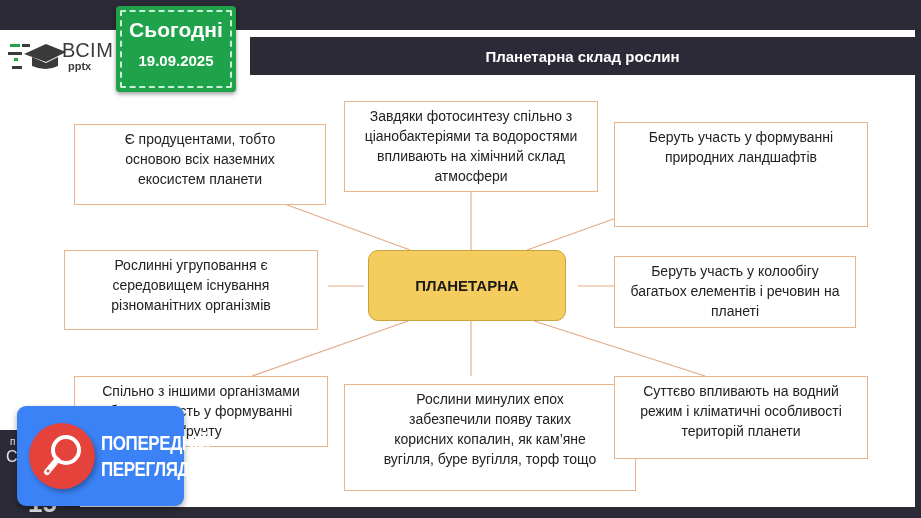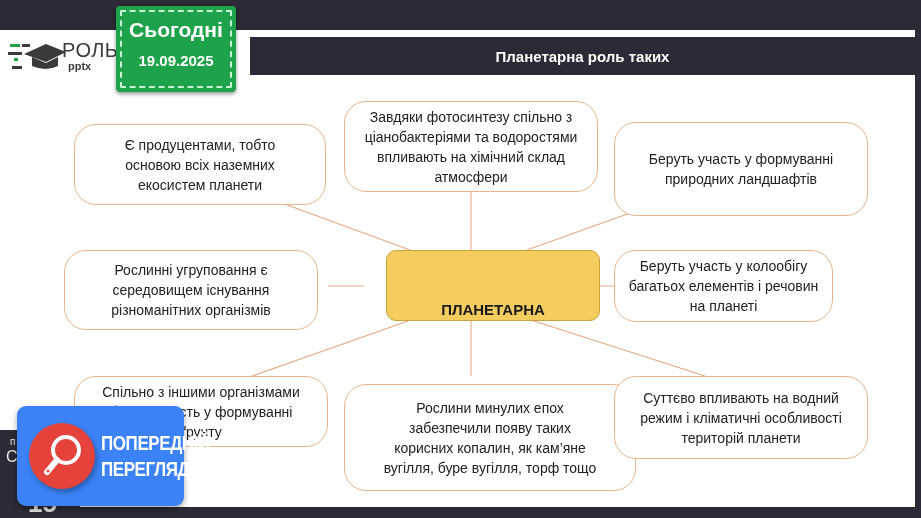--- a/index.html
+++ b/index.html
@@ -12,53 +12,53 @@
   .logo{position:absolute;left:8px;top:38px;width:110px;height:40px;}
   .logo-text{position:absolute;left:62px;top:39px;color:#3a3a3a;font-size:20px;letter-spacing:0.5px;}
   .logo-sub{position:absolute;left:68px;top:60px;color:#3a3a3a;font-size:11px;font-weight:bold;}
   .date-badge{position:absolute;left:116px;top:6px;width:120px;height:86px;background:#1fa34a;border-radius:4px;box-shadow:0 2px 4px rgba(0,0,0,0.4);}
   .date-inner{position:absolute;left:4px;top:4px;right:4px;bottom:4px;border:2px dashed #c9f0d4;border-radius:2px;}
   .date-label{position:absolute;left:0;right:0;top:12px;text-align:center;color:#fff;font-size:21px;font-weight:bold;}
   .date-value{position:absolute;left:0;right:0;top:46px;text-align:center;color:#fff;font-size:15px;font-weight:bold;}
   .title-bar{position:absolute;left:250px;top:37px;width:665px;height:38px;background:#2b2a36;display:flex;align-items:center;justify-content:center;}
   .title-text{color:#fff;font-size:15px;font-weight:bold;}
   svg.lines{position:absolute;left:0;top:0;}
-  .box{position:absolute;background:#fff;border:1.2px solid #e8b58c;border-radius:22px;display:flex;align-items:center;justify-content:center;text-align:center;color:#222;font-size:14px;line-height:20px;box-sizing:border-box;padding:4px 8px;}
-  .center{position:absolute;left:386px;top:250px;width:214px;height:71px;background:#f5cd5e;border:1px solid #c8a23c;border-radius:10px;display:flex;align-items:flex-end;justify-content:center;text-align:center;color:#1a1a1a;font-size:15px;font-weight:bold;line-height:21px;box-sizing:border-box;}
+  .box{position:absolute;background:#fff;border:1.2px solid #e8b58c;border-radius:0;display:flex;align-items:flex-start;justify-content:center;text-align:center;color:#222;font-size:14px;line-height:20px;box-sizing:border-box;padding:4px 8px;}
+  .center{position:absolute;left:368px;top:250px;width:198px;height:71px;background:#f5cd5e;border:1px solid #c8a23c;border-radius:10px;display:flex;align-items:center;justify-content:center;text-align:center;color:#1a1a1a;font-size:15px;font-weight:bold;line-height:21px;box-sizing:border-box;}
   .preview{position:absolute;left:17px;top:406px;width:167px;height:100px;background:#3b82f6;border-radius:9px;box-shadow:0 3px 6px rgba(0,0,0,0.35);}
   .preview-circle{position:absolute;left:12px;top:17px;width:66px;height:66px;border-radius:50%;background:#e6423c;box-shadow:2px 3px 5px rgba(0,0,0,0.3);}
   .preview-text{position:absolute;left:84px;top:24px;color:#fff;font-size:20px;font-weight:bold;line-height:26px;letter-spacing:-0.5px;transform:scaleX(0.85);transform-origin:left;}
 </style>
 </head>
 <body>
 
 <div class="slide"></div>
 
 <div class="logo">
   <svg width="60" height="40" viewBox="0 0 60 40">
     <rect x="2" y="6" width="10" height="3" fill="#1fa34a"></rect>
     <rect x="14" y="6" width="8" height="3" fill="#3a3a3a"></rect>
     <rect x="0" y="14" width="14" height="3" fill="#3a3a3a"></rect>
     <rect x="6" y="20" width="4" height="3" fill="#1fa34a"></rect>
     <rect x="4" y="28" width="10" height="3" fill="#3a3a3a"></rect>
     <polygon points="16,16 38,6 58,14 38,24" fill="#3a3a3a"></polygon>
     <path d="M24,19 L24,28 Q38,34 50,28 L50,19 L38,25 Z" fill="#3a3a3a"></path>
   </svg>
 </div>
-<div class="logo-text">РОЛЬ</div>
+<div class="logo-text">ВСІМ</div>
 <div class="logo-sub">pptx</div>
 
 <div class="date-badge">
   <div class="date-inner"></div>
   <div class="date-label">Сьогодні</div>
   <div class="date-value">19.09.2025</div>
 </div>
 
 <div class="title-bar">
-  <span class="title-text">Планетарна роль таких</span>
+  <span class="title-text">Планетарна склад рослин</span>
 </div>
 
 <svg class="lines" width="921" height="518">
   <g stroke="#e3a983" stroke-width="1.1" fill="none">
     <line x1="471" y1="192" x2="471" y2="250"></line>
     <line x1="471" y1="321" x2="471" y2="376"></line>
     <line x1="328" y1="286" x2="364" y2="286"></line>
     <line x1="578" y1="286" x2="614" y2="286"></line>
     <line x1="260" y1="195" x2="410" y2="250"></line>
     <line x1="658" y1="203" x2="527" y2="250"></line>
@@ -66,27 +66,27 @@
     <line x1="534" y1="321" x2="705" y2="376"></line>
   </g>
 </svg>
 
 <div class="box" style="left:74px;top:124px;width:252px;height:81px;">
     <span style="display:block;width:200px;">Є продуцентами, тобто основою всіх наземних екосистем планети</span>
   </div>
 <div class="box" style="left:344px;top:101px;width:254px;height:91px;">
     <span style="display:block;width:230px;">Завдяки фотосинтезу спільно з ціанобактеріями та водоростями впливають на хімічний склад атмосфери</span>
   </div>
-<div class="box" style="left:614px;top:122px;width:254px;height:94px;">
+<div class="box" style="left:614px;top:122px;width:254px;height:105px;">
     <span style="display:block;width:200px;">Беруть участь у формуванні природних ландшафтів</span>
   </div>
 <div class="box" style="left:64px;top:250px;width:254px;height:80px;">
     <span style="display:block;width:200px;">Рослинні угруповання є середовищем існування різноманітних організмів</span>
   </div>
-<div class="box" style="left:614px;top:250px;width:219px;height:72px;">
+<div class="box" style="left:614px;top:256px;width:242px;height:72px;">
     <span style="display:block;width:220px;">Беруть участь у колообігу багатьох елементів і речовин на планеті</span>
   </div>
 <div class="box" style="left:74px;top:376px;width:254px;height:71px;">
     <span style="display:block;width:220px;">Спільно з іншими організмами беруть участь у формуванні ґрунту</span>
   </div>
 <div class="box" style="left:344px;top:384px;width:292px;height:107px;">
     <span style="display:block;width:220px;">Рослини минулих епох забезпечили появу таких корисних копалин, як кам’яне вугілля, буре вугілля, торф тощо</span>
   </div>
 <div class="box" style="left:614px;top:376px;width:254px;height:83px;">
     <span style="display:block;width:210px;">Суттєво впливають на водний режим і кліматичні особливості територій планети</span>

